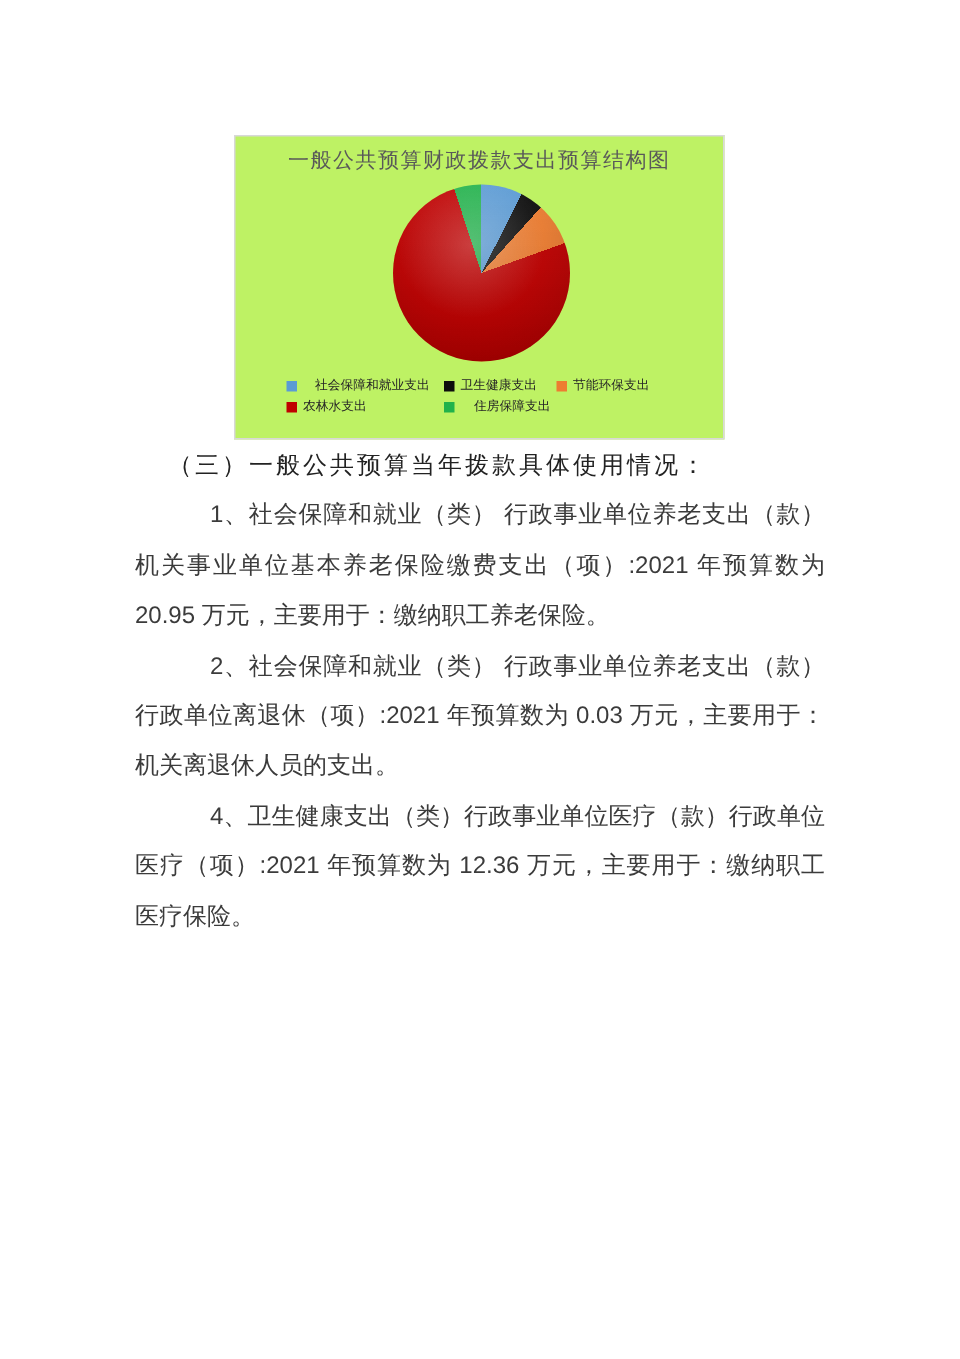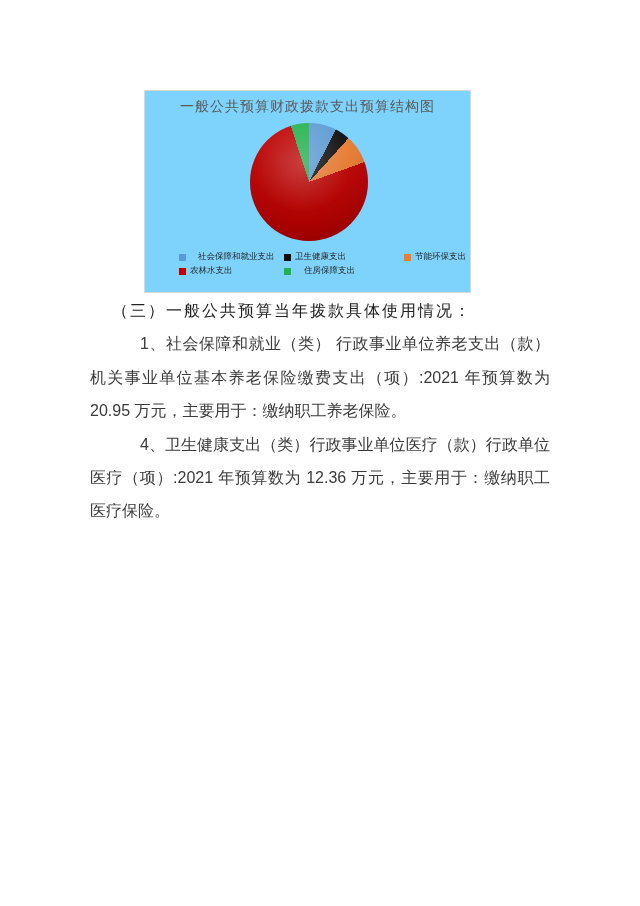--- a/index.html
+++ b/index.html
@@ -2,22 +2,22 @@
 <html><head>
 <meta charset="utf-8">
 <style>
   html,body{margin:0;padding:0;}
   body{
     width:640px;height:906px;background:#ffffff;position:relative;
     font-family:"Liberation Sans", sans-serif;
   }
   
   .chart-box{
-    position:absolute;left:144px;top:90px;width:327px;height:203px;
-    border:1px solid #d8d8d8;background:#7dd3fc;box-sizing:border-box;padding-left:17px;
+    position:absolute;left:156px;top:90px;width:327px;height:203px;
+    border:1px solid #d8d8d8;background:#bef264;box-sizing:border-box;padding-left:17px;
   }
   .chart-title{
     position:absolute;left:0;right:0;top:7px;text-align:center;
     font-size:14px;color:#595959;letter-spacing:1px;
   }
   .pie{
     position:absolute;left:105px;top:32px;width:118px;height:118px;
     border-radius:50%;
   }
   .pie::after{
@@ -27,21 +27,21 @@
       linear-gradient(to bottom, rgba(255,255,255,0.05), rgba(0,0,0,0.10));
   }
   .legend-item{
     position:absolute;display:flex;align-items:center;gap:4px;
     font-family:"Liberation Serif", serif;
     font-size:8.5px;color:#262626;white-space:nowrap;
   }
   .swatch{width:7px;height:7px;display:inline-block;flex:0 0 auto;}
   .li0{left:34px;top:160px;gap:12px;}
   .li1{left:139px;top:160px;}
-  .li2{left:214px;top:160px;margin-left:45px;}
+  .li2{left:214px;top:160px;}
   .li3{left:34px;top:174px;justify-content:flex-end;}
   .li4{left:139px;top:174px;gap:13px;}
   
   .doc{
     position:absolute;left:90px;top:294px;width:460px;
     font-size:16px;line-height:33.4px;color:#3b3b3b;
     text-align:justify;
   }
   .heading{
     margin:0;font-family:"Liberation Serif", serif;
@@ -73,14 +73,15 @@
   </div>
   <div class="legend-item li4">
     <span class="swatch" style="background: rgb(33, 178, 75);"></span>
     <span>住房保障支出</span>
   </div>
 </div>
 
 <div class="doc">
   <p class="heading">（三）一般公共预算当年拨款具体使用情况：</p>
   <p class="para">1、社会保障和就业（类） 行政事业单位养老支出（款） 机关事业单位基本养老保险缴费支出（项）:2021 年预算数为 20.95 万元，主要用于：缴纳职工养老保险。</p>
+  <p class="para">2、社会保障和就业（类） 行政事业单位养老支出（款）  行政单位离退休（项）:2021 年预算数为 0.03 万元，主要用于：机关离退休人员的支出。</p>
   <p class="para">4、卫生健康支出（类）行政事业单位医疗（款）行政单位医疗（项）:2021 年预算数为 12.36 万元，主要用于：缴纳职工医疗保险。</p>
 </div>
 
 </body></html>

